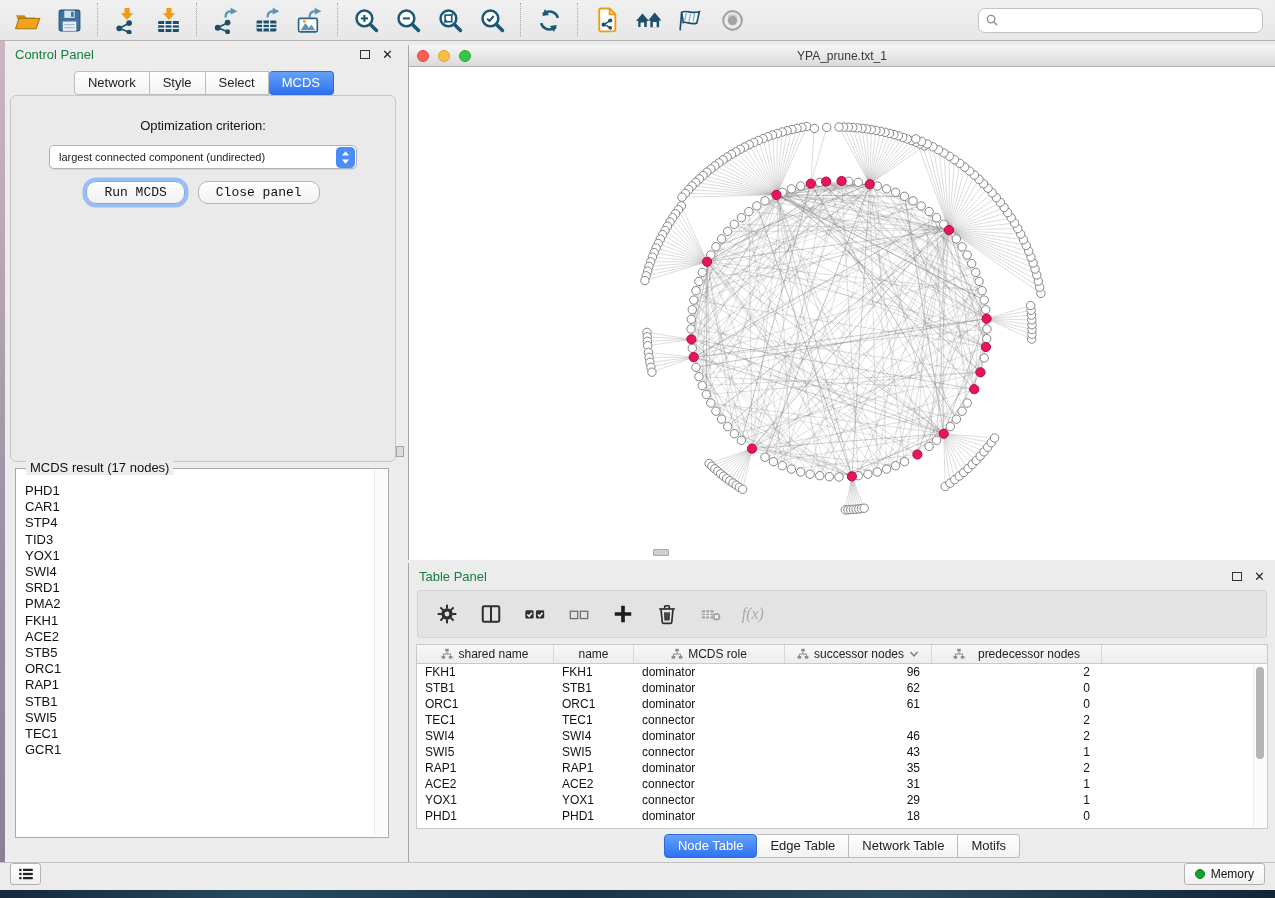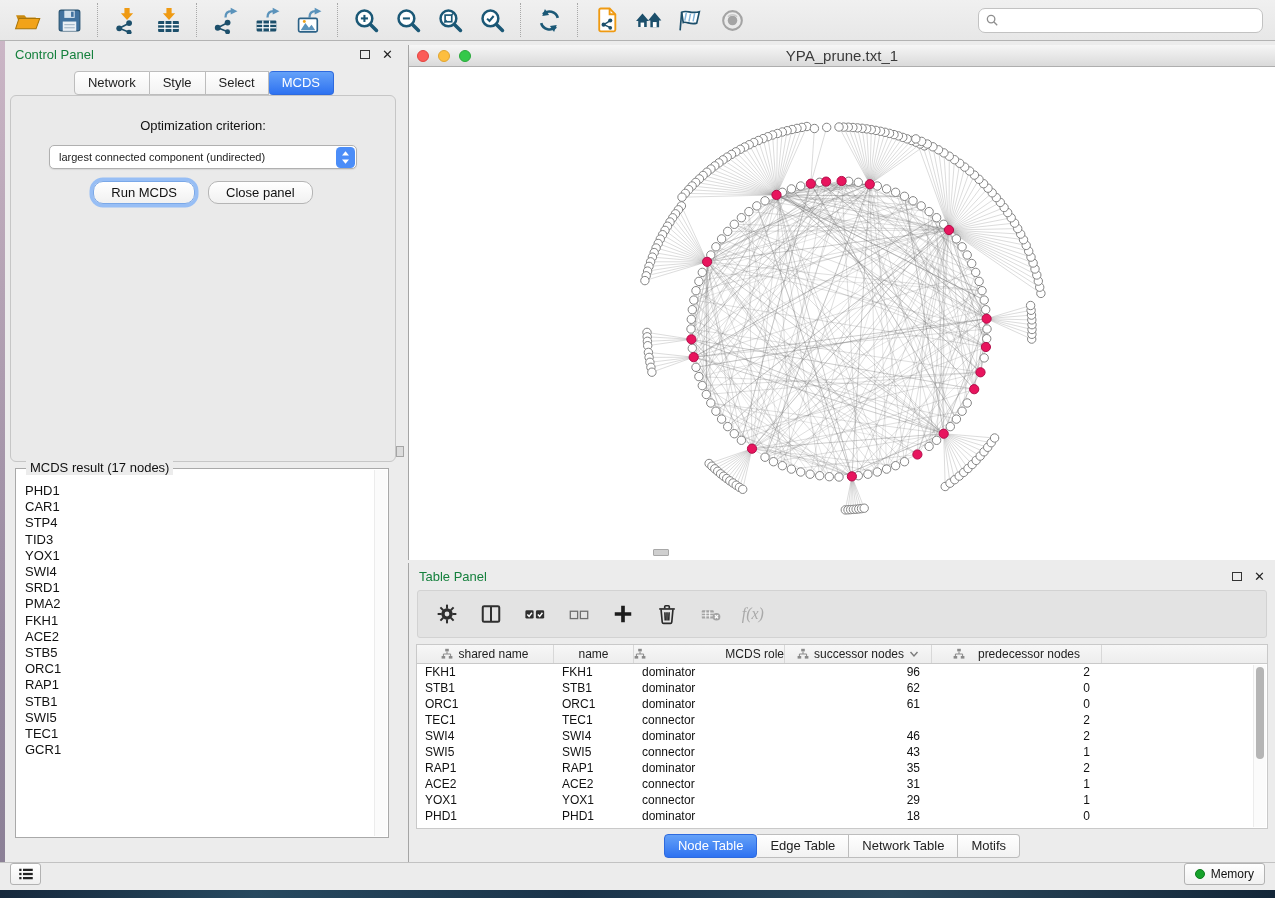--- a/index.html
+++ b/index.html
@@ -45,21 +45,21 @@
   #cp-body { position:absolute; left:5px; right:7px; top:54px; height:367px;
     background:#eaeaea; border:1px solid #c6c6c6; border-radius:6px; }
   #opt-label { text-align:center; margin-top:22px; font-size:13px; color:#111; }
   #opt-select { position:absolute; left:38px; right:38px; top:49px; height:24px; background:#fff;
     border:1px solid #b0b0b0; border-radius:5px; display:flex; align-items:center; cursor:pointer;
     box-shadow:0 1px 1px rgba(0,0,0,.08); }
   #opt-select .sel-text { flex:1; padding-left:9px; font-size:11px; white-space:nowrap; }
   #opt-select svg { width:19px; height:21px; margin-right:1px; }
   #cp-buttons { position:absolute; left:0; right:0; top:85px; display:flex; justify-content:center; gap:13px; }
   .aqua-btn { height:23px; padding:0 17px; font-size:13px; color:#111; background:linear-gradient(#ffffff,#f1f1f1);
-    border:1px solid #b5b5b5; border-radius:10px; cursor:pointer; font-family:Liberation Sans, sans-serif; }
+    border:1px solid #b5b5b5; border-radius:10px; cursor:pointer; font-family:Liberation Mono, monospace; }
   .aqua-btn.focused { box-shadow:0 0 0 3.5px rgba(106,166,250,.65); border-color:#7aa8e8; }
 
   #mcds-group { position:absolute; left:10px; right:14px; top:427px; bottom:24px;
     border:1px solid #a9a9a9; background:#fff; }
   #mcds-legend { position:absolute; top:-9px; left:10px; background:#ececec; padding:0 4px; font-size:13px; color:#111; }
   #mcds-list { position:absolute; left:1px; right:14px; top:10px; bottom:1px; overflow:hidden; padding:4px 0 0 8px; }
   .mcds-item { font-size:13px; line-height:16.2px; color:#111; }
   #mcds-scroll { position:absolute; right:1px; top:1px; bottom:1px; width:13px; background:#fbfbfb; border-left:1px solid #ececec; }
 
   
@@ -68,21 +68,21 @@
 
   
   #network-window { position:absolute; left:408px; top:45px; width:867px; height:515px;
     background:#fff; border-left:1px solid #a5a5a5; }
   #mac-titlebar { height:22px; background:linear-gradient(#f6f6f6,#dadada); border-bottom:1px solid #aeaeae;
     position:relative; display:flex; align-items:center; justify-content:center; }
   .light { position:absolute; top:5px; width:12px; height:12px; border-radius:50%; cursor:pointer; }
   .light.red { left:8px; background:#fc5b57; border:1px solid #e2443f; }
   .light.yellow { left:29px; background:#fdbe3f; border:1px solid #e0a530; }
   .light.green { left:50px; background:#34c84a; border:1px solid #2aa83c; }
-  #net-title { font-size:15px; color:#3a3a3a; }
+  #net-title { font-size:12px; color:#3a3a3a; }
   #canvas { position:relative; width:866px; height:492px; background:#fff; }
   #h-scroll-handle { position:absolute; left:244px; bottom:3px; width:16px; height:7px;
     background:#cfcfcf; border:1px solid #a8a8a8; border-radius:1px; }
 
   
   #table-panel { position:absolute; left:408px; top:563px; width:867px; height:299px; background:#ececec;
     border-left:1px solid #a5a5a5; }
   #table-toolbar { position:absolute; left:8px; right:8px; top:27px; height:48px;
     background:#e3e3e3; border:1px solid #d2d2d2; border-radius:3px; display:flex; align-items:center; padding-left:14px; gap:14px; }
   .tt-btn { width:30px; height:30px; border:none; background:transparent; display:flex; align-items:center; justify-content:center; cursor:pointer; }
@@ -1139,21 +1139,21 @@
                 <rect x="0.6" y="8" width="3.6" height="2.6"></rect>
                 <rect x="7.8" y="8" width="3.6" height="2.6"></rect>
               </g>
               <path d="M6 3.5 V6 M2.4 8 V6 h7.2 v2" fill="none" stroke="#8a8a8a"></path>
             </svg>
             <span>shared name</span>
           </div>
           <div class="th" style="width: 80px; flex: 0 0 auto;">
             <span>name</span>
           </div>
-          <div class="th" style="width: 151px; flex: 0 0 auto; justify-content: space-between;">
+          <div class="th" style="width: 151px; flex: 0 0 auto;">
             <svg class="tree" viewBox="0 0 12 12">
               <g fill="#8a8a8a">
                 <rect x="4.2" y="0.8" width="3.6" height="2.6"></rect>
                 <rect x="0.6" y="8" width="3.6" height="2.6"></rect>
                 <rect x="7.8" y="8" width="3.6" height="2.6"></rect>
               </g>
               <path d="M6 3.5 V6 M2.4 8 V6 h7.2 v2" fill="none" stroke="#8a8a8a"></path>
             </svg>
             <span>MCDS role</span>
           </div>

